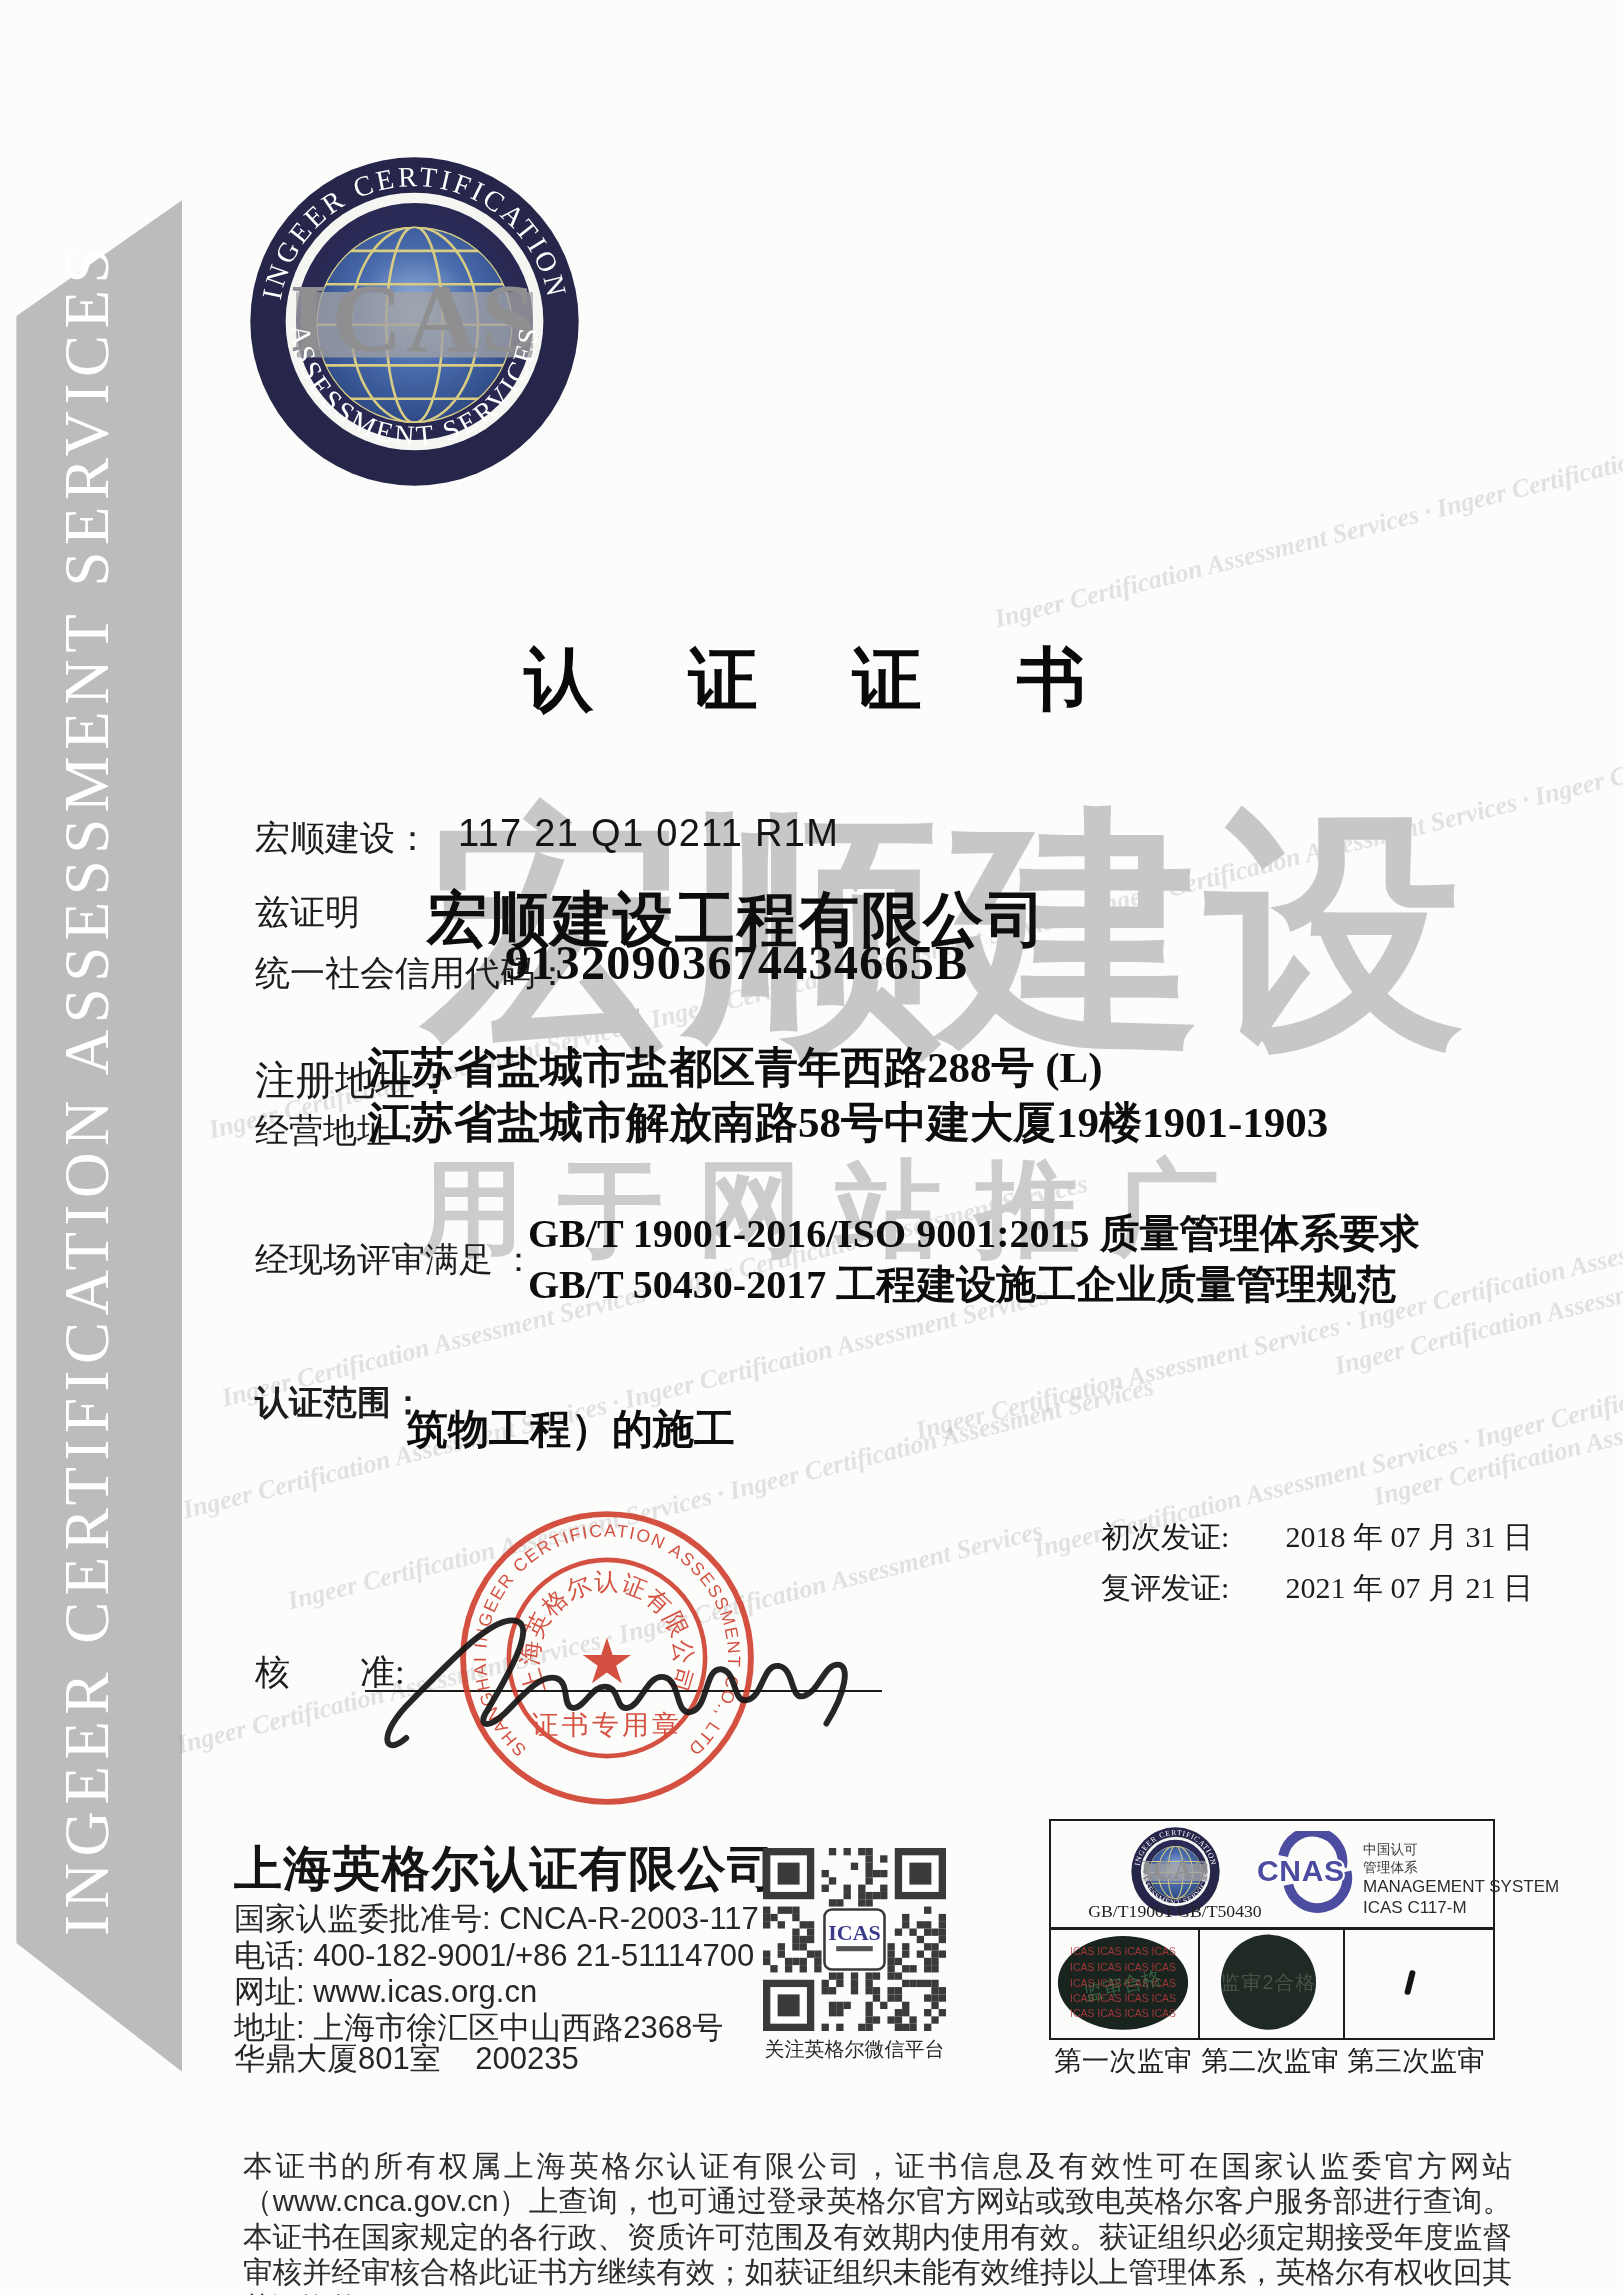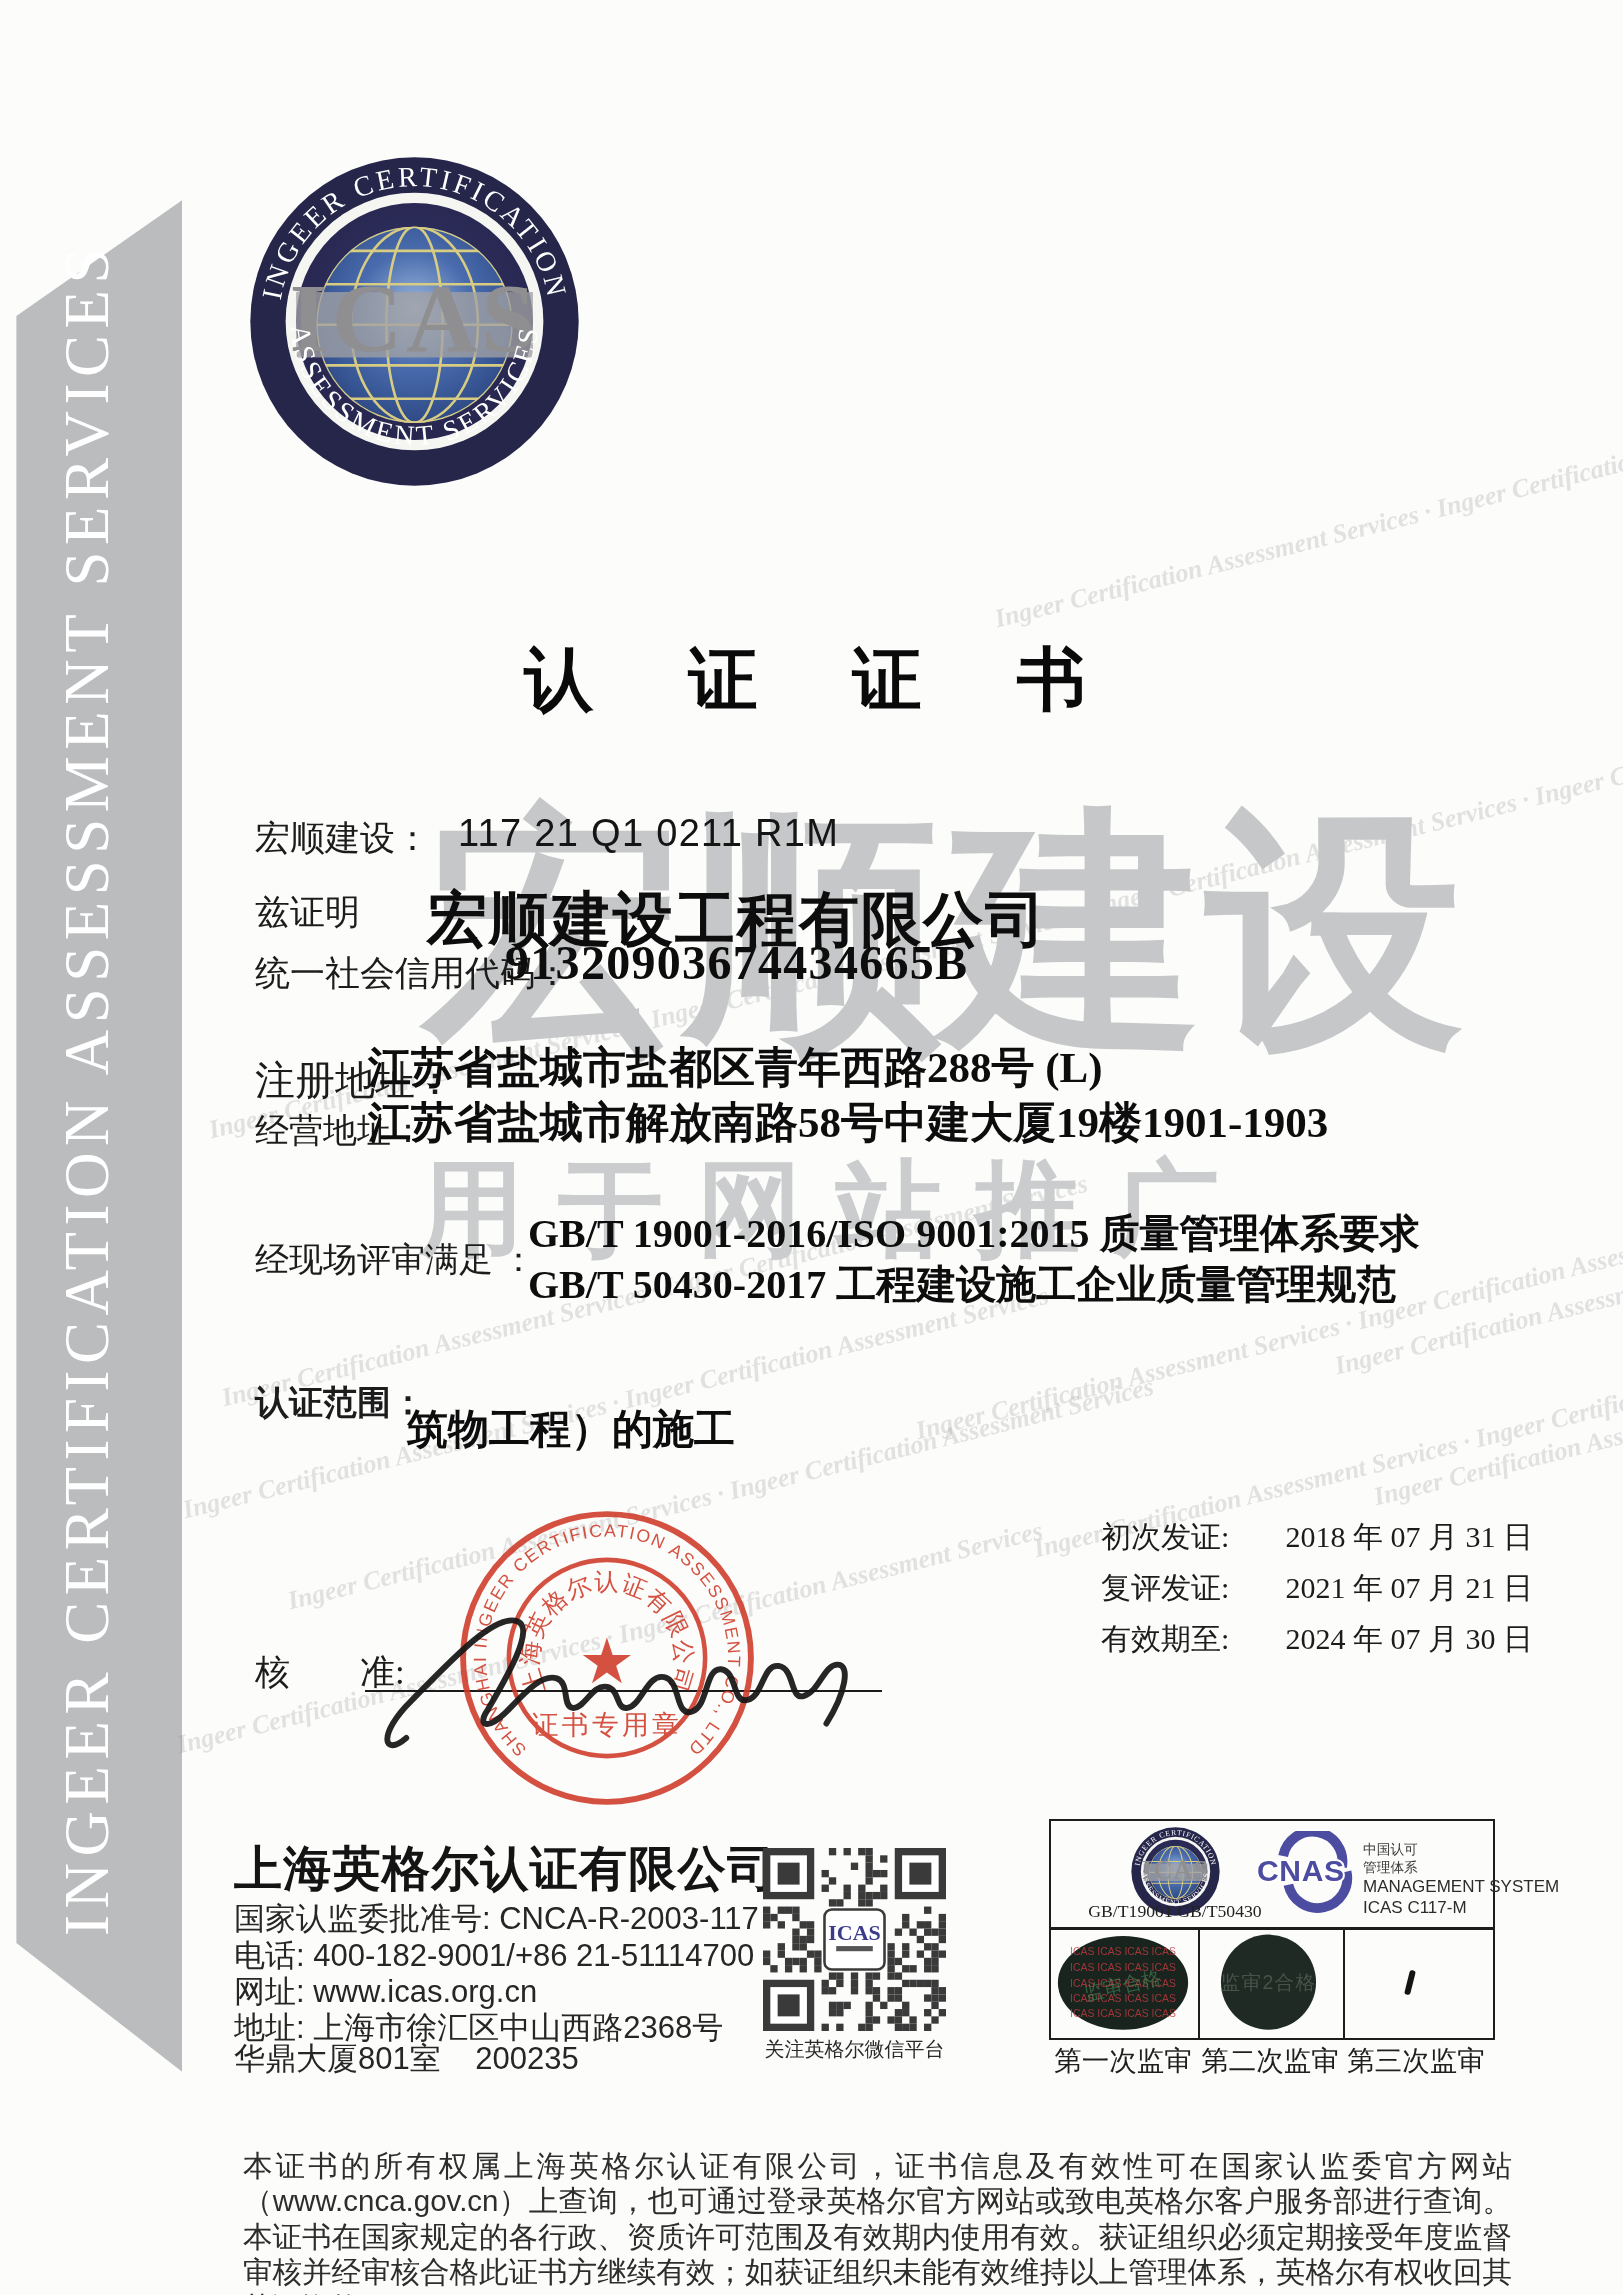--- a/index.html
+++ b/index.html
@@ -119,24 +119,20 @@
   <div class="abs lab ct" style="left:255px;top:1380px;font-size:34px;font-weight:bold;">认证范围：</div>
   <div class="abs valb ct" style="left:407px;top:1402px;font-size:41px;">筑物工程）的施工</div>
 
   <div class="daterow lab ct" style="top:1517px;">
     <span class="dl">初次发证:</span>
     <span>2018 年 07 月 31 日</span>
   </div>
   <div class="daterow lab ct" style="top:1568px;">
     <span class="dl">复评发证:</span>
     <span>2021 年 07 月 21 日</span>
-  </div>
-  <div class="daterow lab ct" style="top:1619px;">
-    <span class="dl">有效期至:</span>
-    <span>2024 年 07 月 30 日</span>
   </div>
 
   <div class="abs lab ct" style="left:255px;top:1649px;font-size:35px;white-space:pre;">核        准:</div>
   <div class="abs ct" style="left:365px;top:1690px;width:517px;height:2px;background:#1b1b1b;"></div>
 
   <svg class="abs" style="left:450px;top:1501px;z-index:4;opacity:0.88;" width="314" height="314" viewBox="0 0 480 480">
     <defs>
       <path id="stampArc" d="M 134 391 A 185 185 0 1 1 346 391" fill="none"></path>
       <path id="stampArcCn" d="M 141 276 A 105 105 0 1 1 339 276" fill="none"></path>
     </defs>

